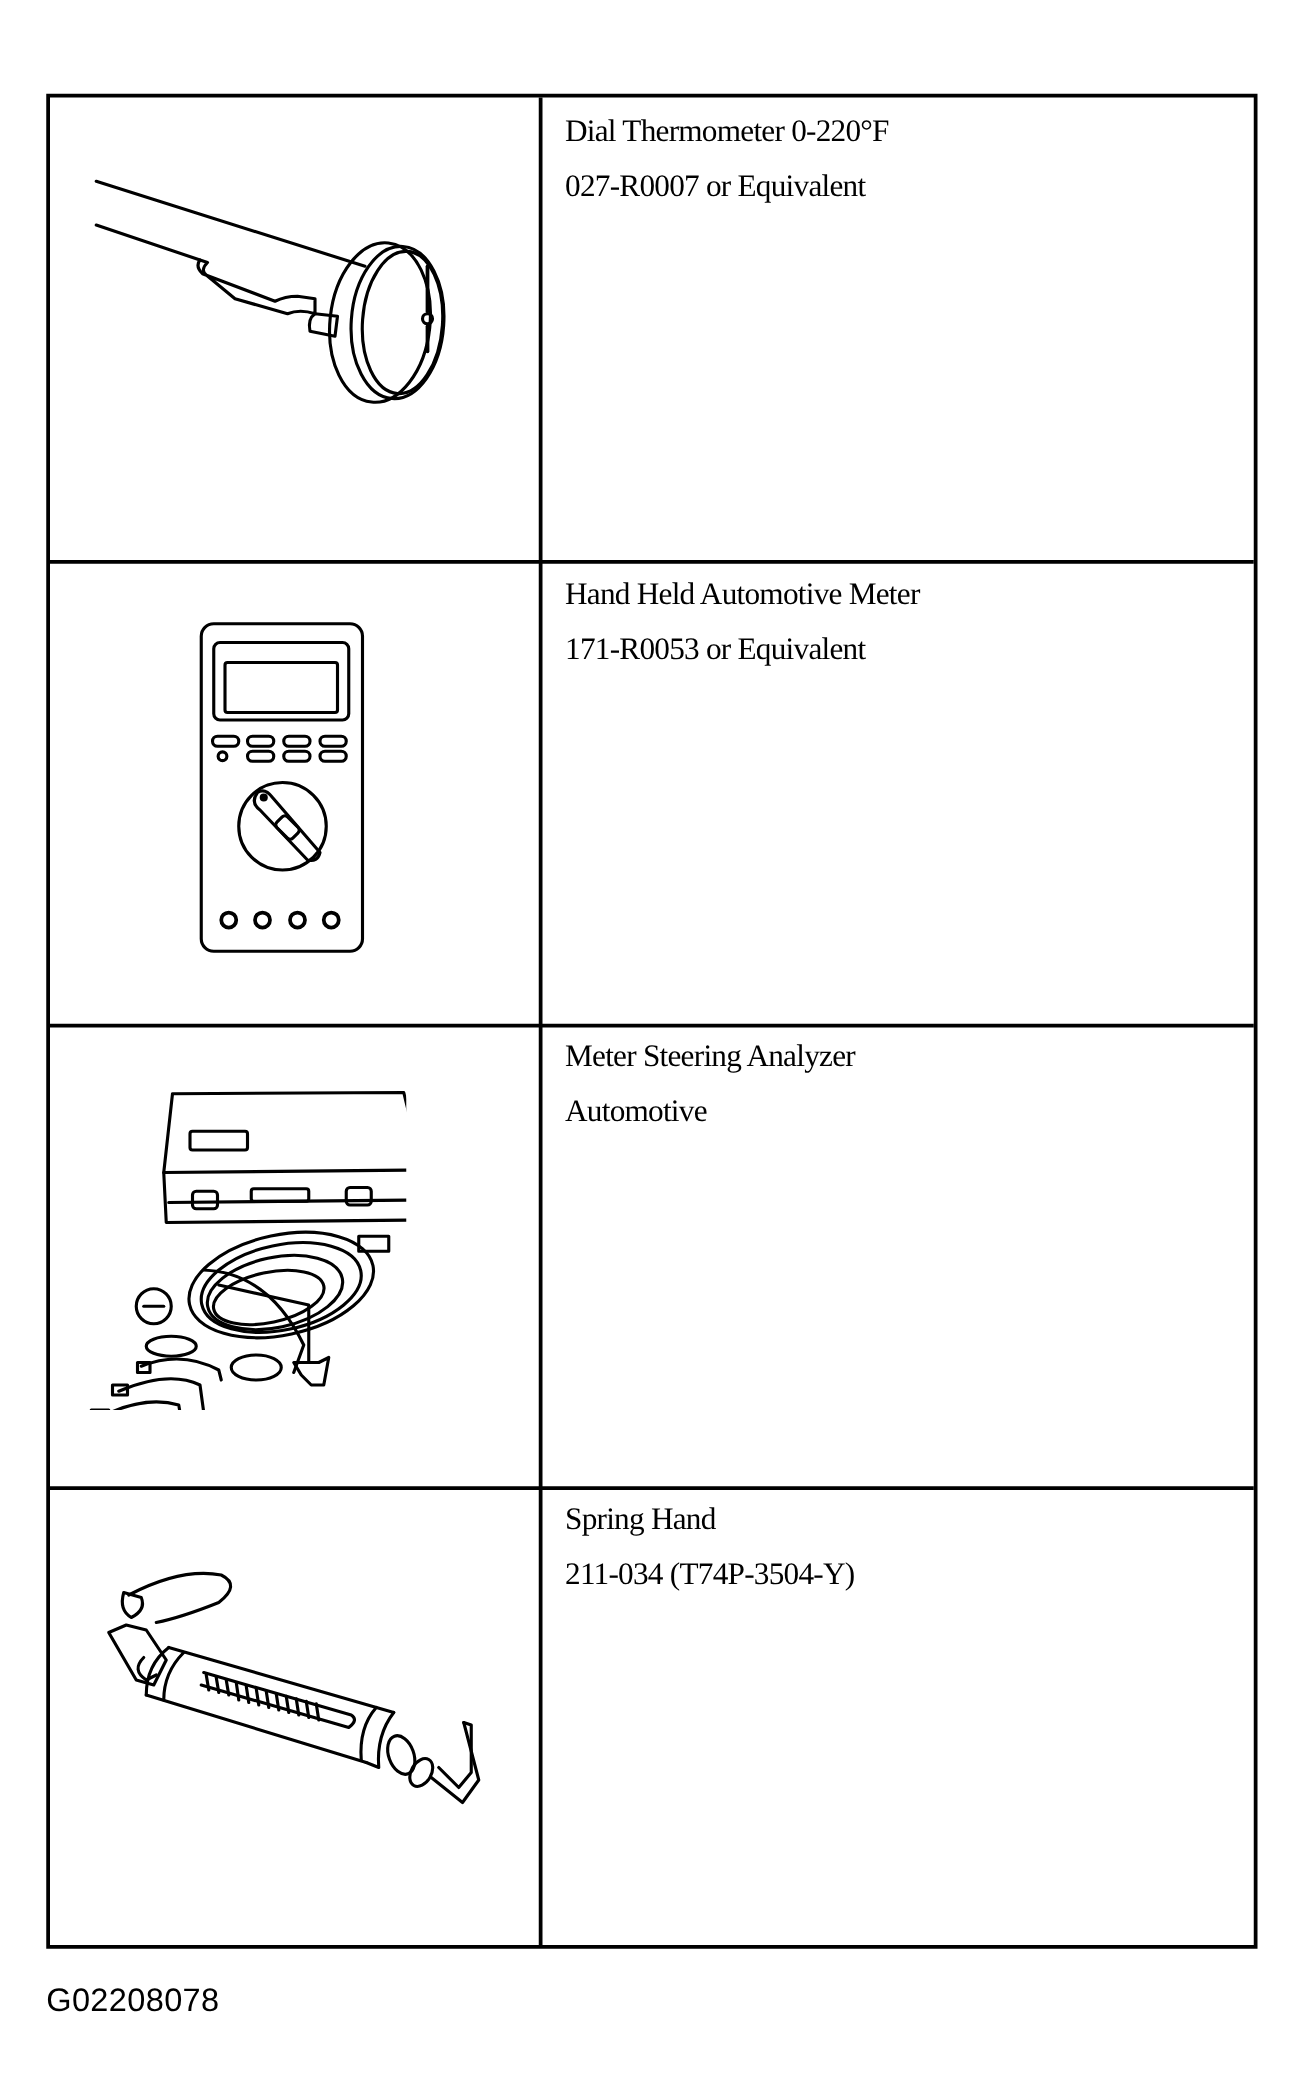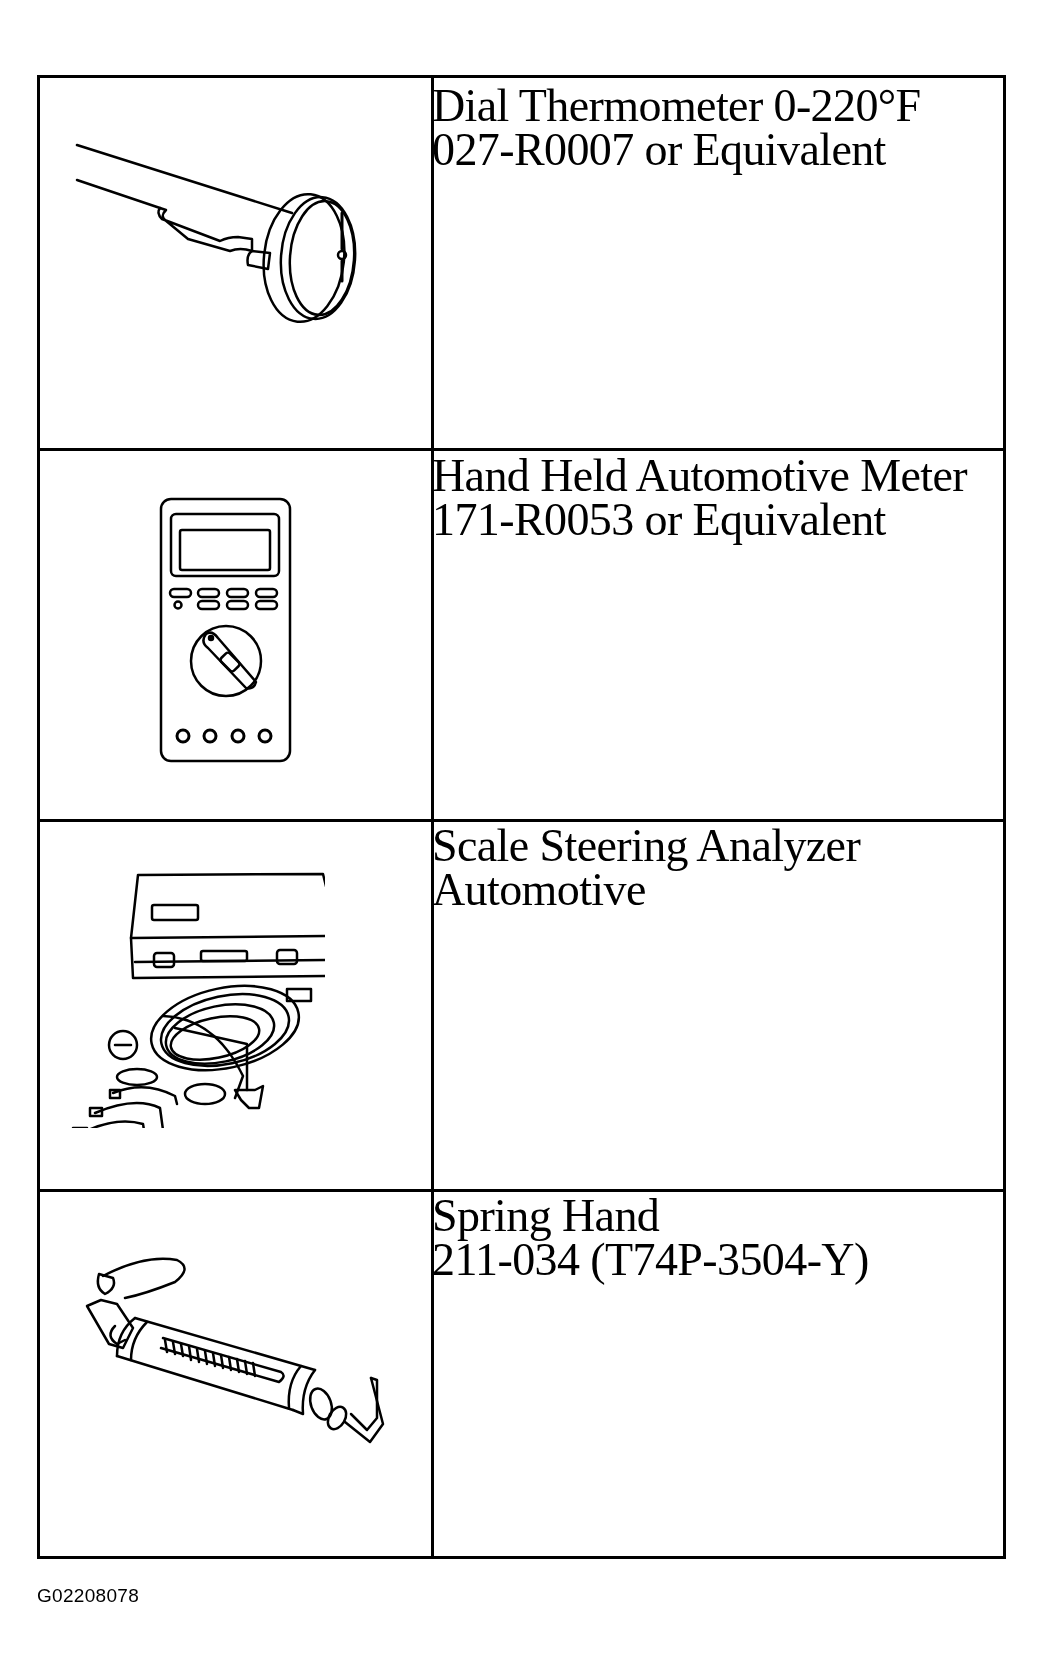--- a/index.html
+++ b/index.html
@@ -4,32 +4,32 @@
 <style>
   html, body { margin: 0; padding: 0; background: #ffffff; }
   body { width: 1044px; height: 1679px; position: relative; overflow: hidden; }
   .tool-table {
     position: absolute; left: 37px; top: 75px; width: 969px; height: 1484px;
     box-sizing: border-box; border: 3px solid #000;
   }
   .hline { position: absolute; left: 0; right: 0; height: 3px; background: #000; }
   .vline { position: absolute; top: 0; bottom: 0; left: 391px; width: 3px; background: #000; }
   .cell-text {
-    position: absolute; left: 392px; width: 540px;
+    position: absolute; left: 412px; width: 540px;
     font-family: "Liberation Serif", "DejaVu Serif", serif;
-    font-size: 46px; line-height: 44px; color: #000;
+    font-size: 25px; line-height: 44px; color: #000;
     letter-spacing: -0.6px;
   }
   .cell-text div { white-space: nowrap; }
   .illus { position: absolute; }
   .illus svg { display: block; }
   .figure-id {
     position: absolute; left: 37px; top: 1585px;
     font-family: "Liberation Sans", "DejaVu Sans", sans-serif;
-    font-size: 19px; color: #000; letter-spacing: 0.3px;
+    font-size: 26px; color: #000; letter-spacing: 0.3px;
   }
 </style>
 </head>
 <body>
 
 <div class="tool-table">
   <div class="vline"></div>
   <div class="hline" style="top:370px"></div>
   <div class="hline" style="top:741px"></div>
   <div class="hline" style="top:1111px"></div>
@@ -83,21 +83,21 @@
       <circle cx="53" cy="142" r="2" fill="#000"></circle>
 
       <circle cx="25" cy="240" r="6" stroke-width="3"></circle>
       <circle cx="52" cy="240" r="6" stroke-width="3"></circle>
       <circle cx="80" cy="240" r="6" stroke-width="3"></circle>
       <circle cx="107" cy="240" r="6" stroke-width="3"></circle>
     </svg>
   </div>
 
   <div class="cell-text" style="top:746px">
-    <div>Scale Steering Analyzer</div>
+    <div>Meter Steering Analyzer</div>
     <div>Automotive</div>
   </div>
   <div class="illus" style="left:25px;top:790px">
     <svg width="260" height="260" viewBox="0 0 260 260" fill="none" stroke="#000" stroke-width="2.5" stroke-linecap="round" stroke-linejoin="round">
 
       <path d="M73 7 L258 6 L273 68 L271 108 L68 110 L66 70 Z"></path>
       <path d="M66 70 L272 68"></path>
       <rect x="87" y="37" width="46" height="15" rx="2"></rect>
       <rect x="89" y="85" width="20" height="14" rx="3"></rect>
       <rect x="136" y="83" width="46" height="10" rx="2"></rect>

